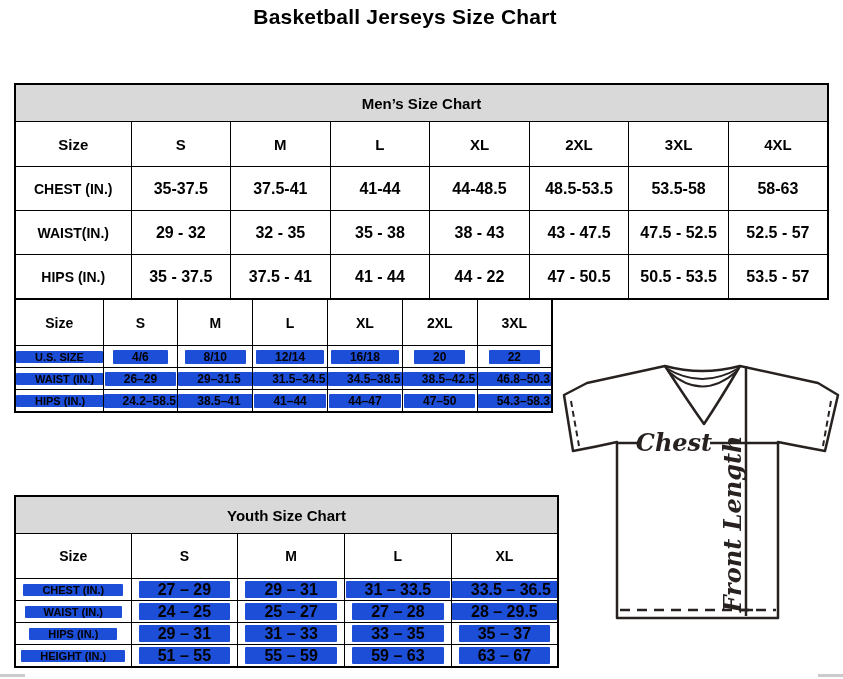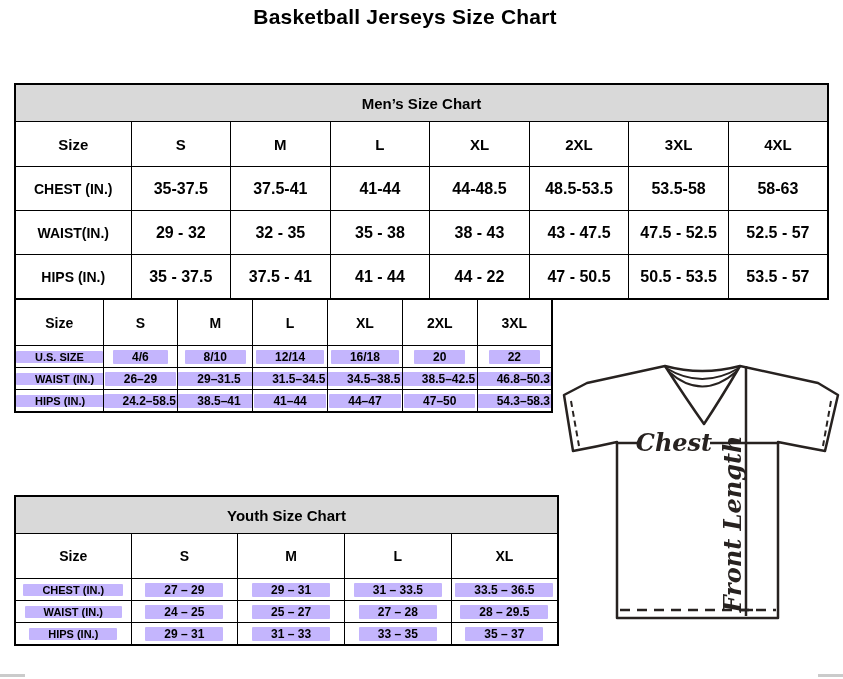--- a/index.html
+++ b/index.html
@@ -33,23 +33,23 @@
   #women-table col.c0{width:88px;}
   #women-table .title-row th{height:38px;}
   #women-table .size-row th{height:45px;font-size:14px;}
   #women-table .data-row td{height:21px;font-size:12px;}
   #women-table td.lbl{font-size:11px;}
   
   #youth-table{left:14px;top:495px;width:545px;}
   #youth-table col.c0{width:116px;}
   #youth-table .title-row th{height:36px;}
   #youth-table .size-row th{height:44px;font-size:14px;}
-  #youth-table .data-row td{height:21px;font-size:12px;}
+  #youth-table .data-row td{height:21px;font-size:16px;}
   #youth-table td.lbl{font-size:11px;}
-  .hl{background:#c4b5fd;padding:0 19px;border-radius:1px;}
+  .hl{background:#1d4ed8;padding:0 19px;border-radius:1px;}
   
   #jersey{position:absolute;left:560px;top:354px;width:285px;height:270px;}
   #jersey text{
     font-family:"DejaVu Serif", serif;font-style:italic;font-weight:bold;
     fill:#272220;
   }
   
   .sb-thumb{position:absolute;height:3px;background:#cbcbcb;bottom:2px;}
   #sb-left{left:0;width:25px;}
   #sb-right{left:818px;width:25px;}
@@ -206,20 +206,27 @@
         <td><span class="hl">27 – 28</span></td>
         <td><span class="hl">28 – 29.5</span></td>
       </tr>
       <tr class="data-row">
         <td class="lbl"><span class="hl">HIPS (IN.)</span></td>
         <td><span class="hl">29 – 31</span></td>
         <td><span class="hl">31 – 33</span></td>
         <td><span class="hl">33 – 35</span></td>
         <td><span class="hl">35 – 37</span></td>
       </tr>
+      <tr class="data-row">
+        <td class="lbl"><span class="hl">HEIGHT (IN.)</span></td>
+        <td><span class="hl">51 – 55</span></td>
+        <td><span class="hl">55 – 59</span></td>
+        <td><span class="hl">59 – 63</span></td>
+        <td><span class="hl">63 – 67</span></td>
+      </tr>
     </tbody>
 </table>
 
 <svg id="jersey" viewBox="0 0 285 270" fill="none" stroke="#272220" stroke-width="2.5" stroke-linejoin="round" stroke-linecap="butt">
 
   <path d="M105,12 L27,29 L4,41 L13,97 Q35,93 57,88 L57,264 L218,264 L218,88 Q243,93 265,97 L278,41 L258,29 L180,12 Q142,22 105,12 Z"></path>
 
   <path stroke-width="2" d="M106,14 Q142,36 179,14"></path>
   <path stroke-width="2" d="M108,17 Q142,48 177,17"></path>
 

